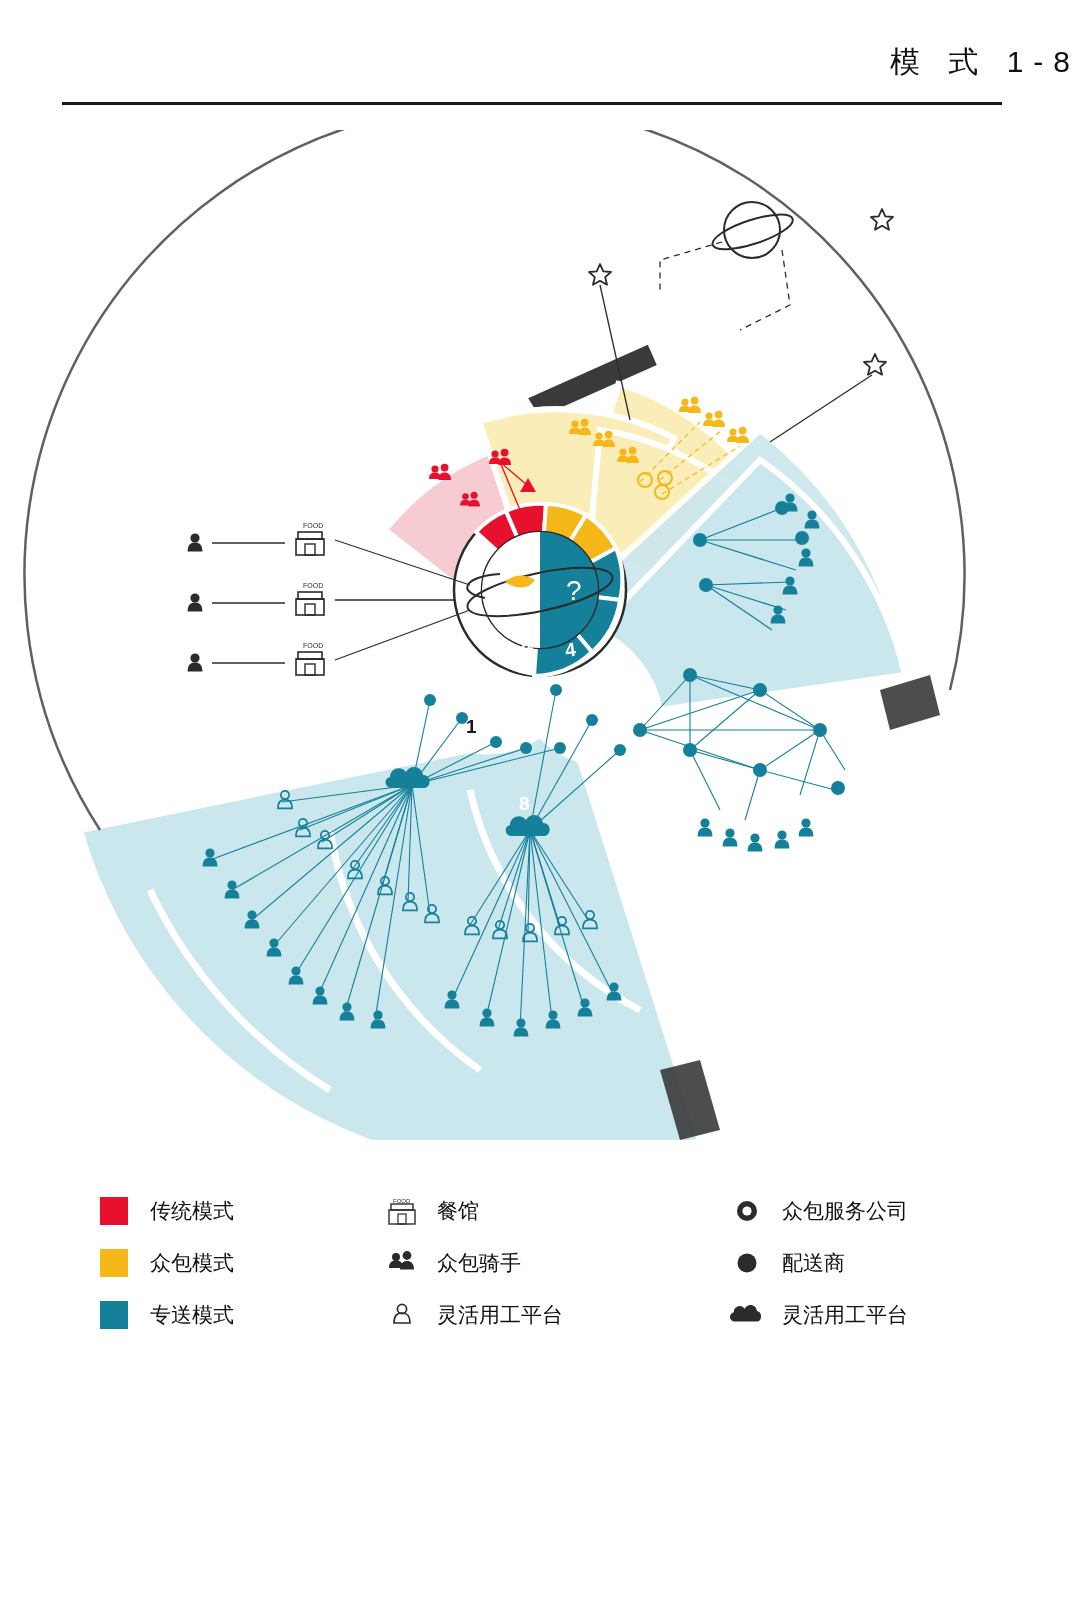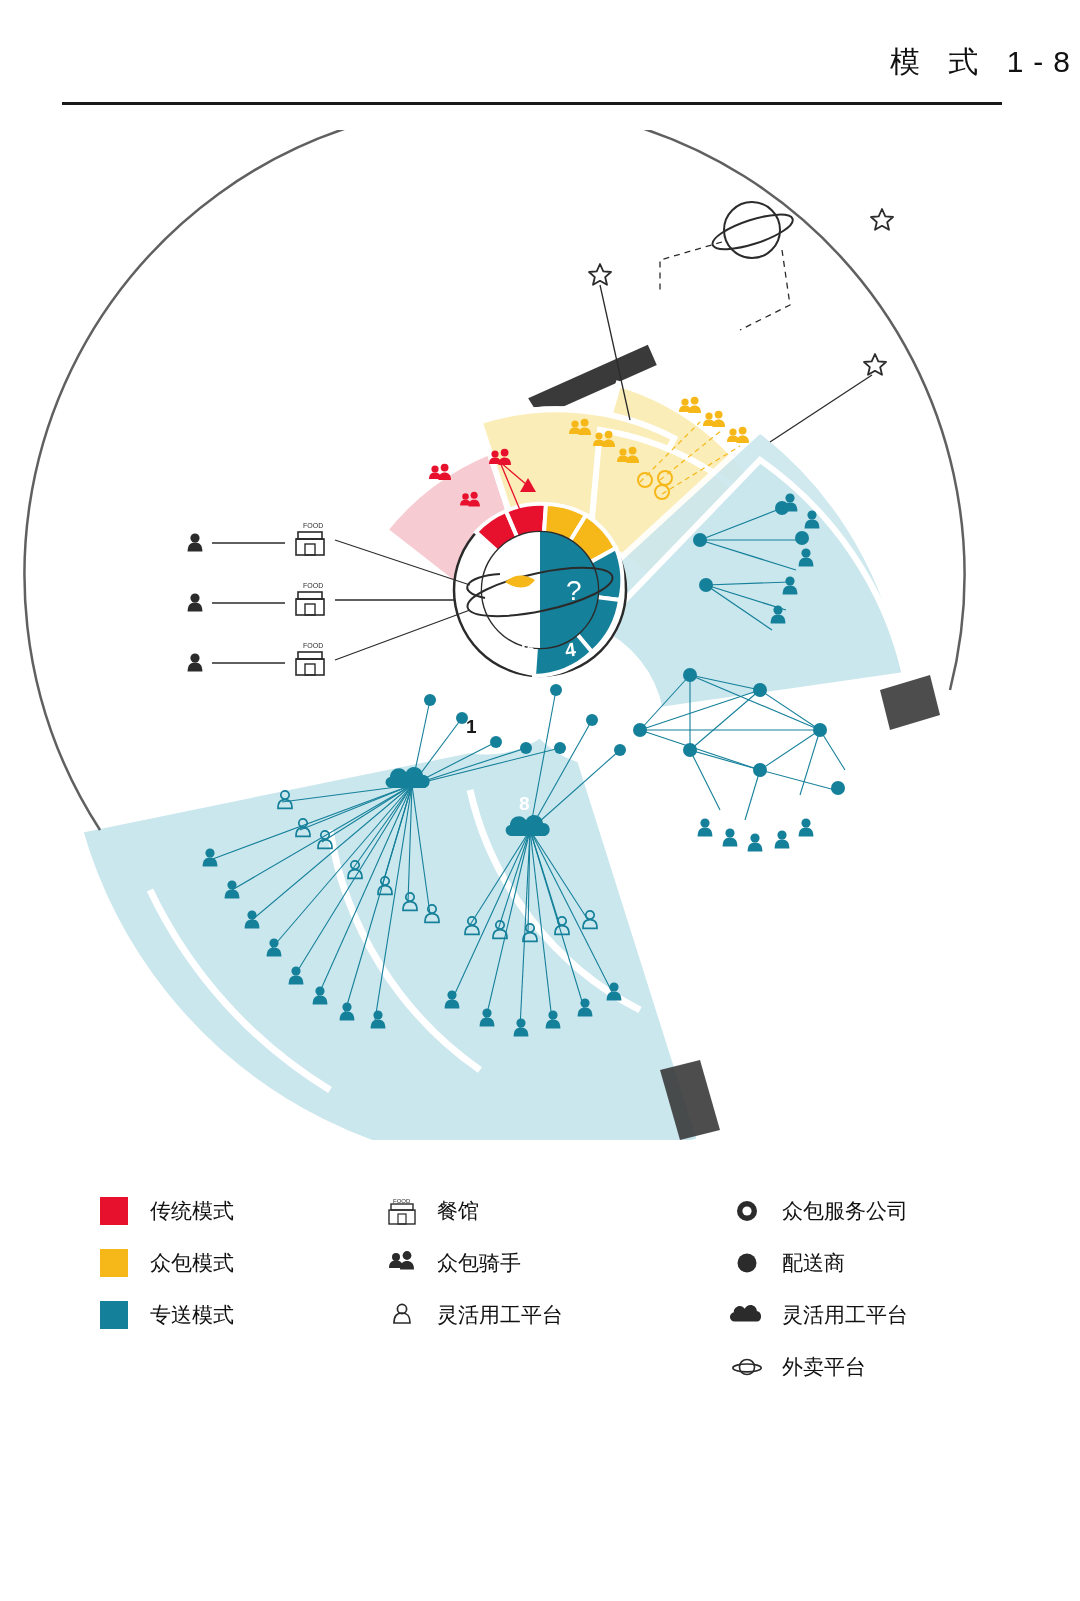--- a/index.html
+++ b/index.html
@@ -487,23 +487,14 @@
       <div class="legend-label">配送商</div>
     </div>
     <div class="legend-item">
       <div class="legend-glyph">
         <svg width="36" height="30" viewBox="-18 -15 36 30" fill="#2b2b2b">
           <path d="M-13 7 C-19 7 -20 -1 -14 -3 C-14 -10 -5 -12 -2.5 -6.5 C0.5 -13 10 -11.5 10.5 -4 C16 -4 16.5 6 11 7 Z"></path>
         </svg>
       </div>
       <div class="legend-label">灵活用工平台</div>
     </div>
-    <div class="legend-item">
-      <div class="legend-glyph">
-        <svg width="36" height="30" viewBox="-18 -15 36 30">
-          <circle cx="0" cy="0" r="8" fill="none" stroke="#2b2b2b" stroke-width="1.7"></circle>
-          <ellipse cx="0" cy="1" rx="15" ry="4.2" fill="none" stroke="#2b2b2b" stroke-width="1.7"></ellipse>
-        </svg>
-      </div>
-      <div class="legend-label">外卖平台</div>
-    </div>
   </div>
 </div>
 
 </body></html>

